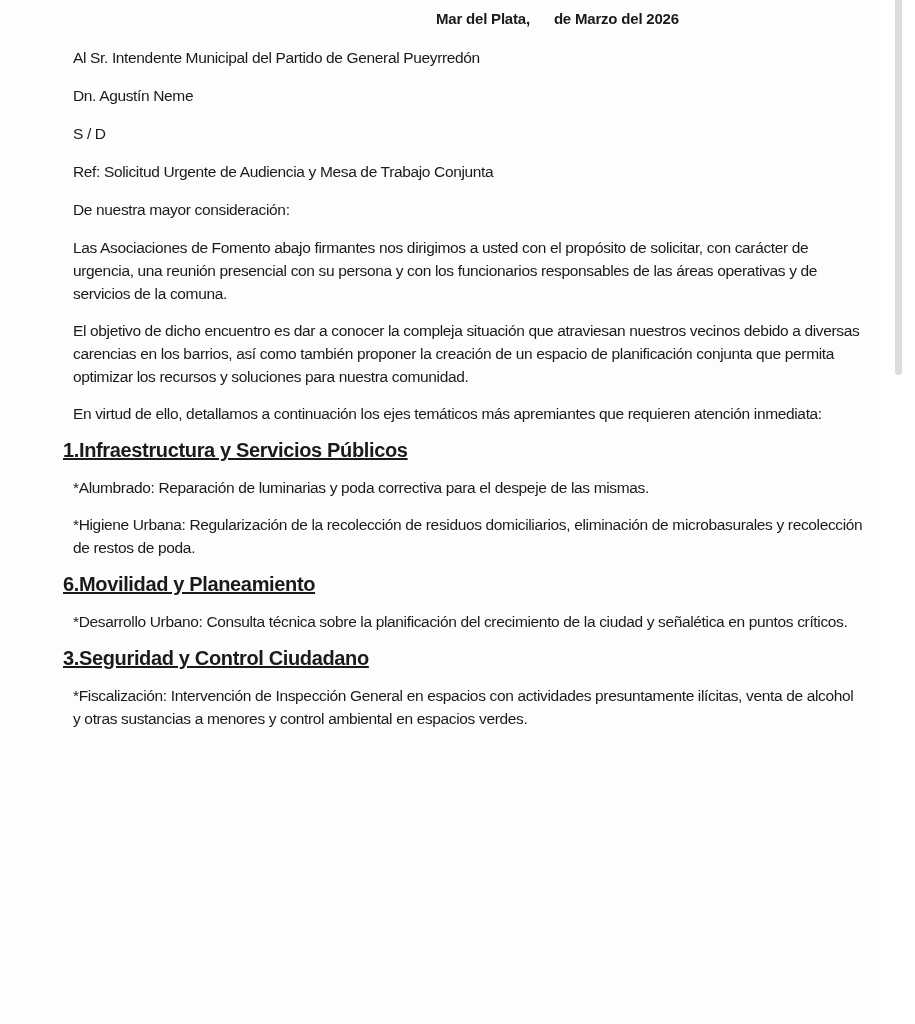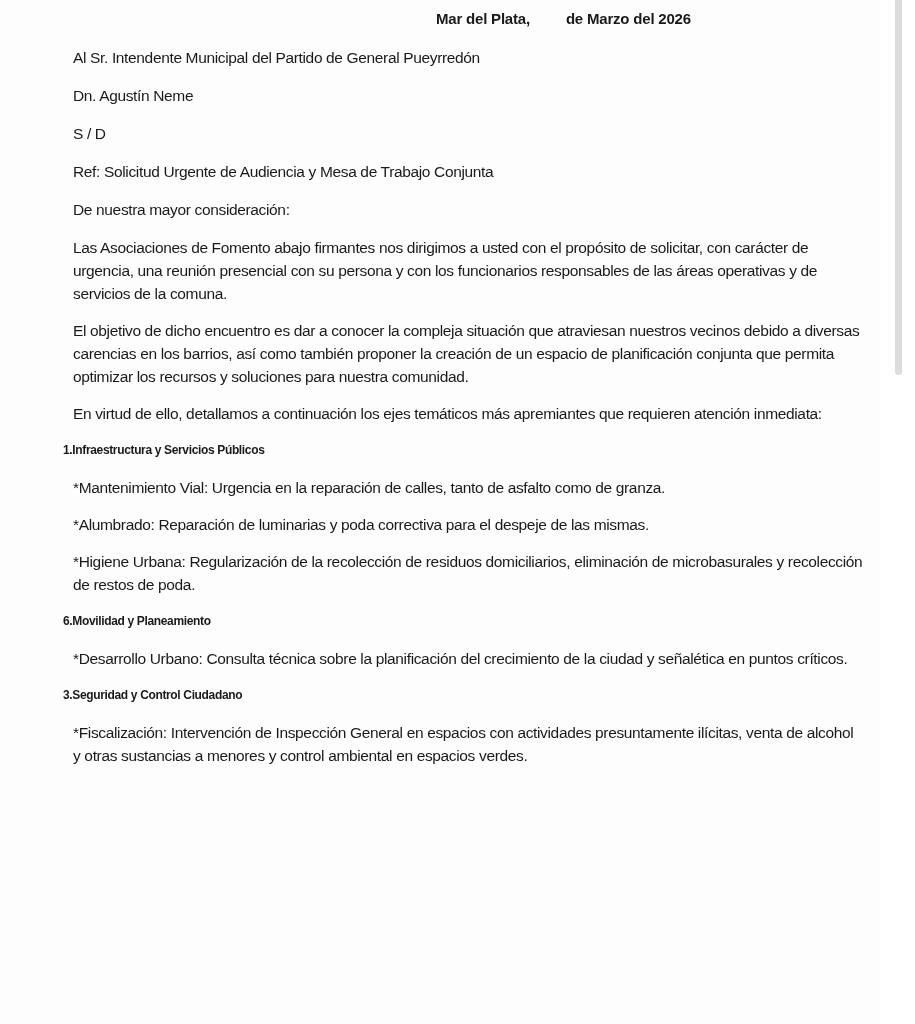--- a/index.html
+++ b/index.html
@@ -24,39 +24,40 @@
     }
     .date-line {
       position: absolute;
       top: 10px;
       left: 436px;
       font-size: 15px;
       font-weight: bold;
       letter-spacing: -0.2px;
       white-space: pre;
     }
-    .date-line .city { margin-right: 36px; }
+    .date-line .city { margin-right: 24px; }
     .content {
       position: absolute;
       left: 63px;
       top: 46px;
       width: 800px;
       font-size: 15.5px;
       line-height: 23px;
       letter-spacing: -0.35px;
     }
     .content p {
       margin: 0 0 14px 10px;
     }
     .content p.line { margin-bottom: 15px; }
     .content h3 {
-      font-size: 12px;
+      font-size: 20px;
       font-weight: bold;
       margin: 0 0 14px 0;
       line-height: 23px;
+      text-decoration: underline;
     }
     .scroll-track {
       position: absolute;
       right: 0; top: 0;
       width: 35px;
       height: 1024px;
       background: #ffffff;
     }
     .scroll-thumb {
       position: absolute;
@@ -79,21 +80,20 @@
     <p class="line">Dn. Agustín Neme</p>
     <p class="line">S / D</p>
     <p class="line">Ref: Solicitud Urgente de Audiencia y Mesa de Trabajo Conjunta</p>
     <p class="line">De nuestra mayor consideración:</p>
 
     <p>Las Asociaciones de Fomento abajo firmantes nos dirigimos a usted con el propósito de solicitar, con carácter de urgencia, una reunión presencial con su persona y con los funcionarios responsables de las áreas operativas y de servicios de la comuna.</p>
     <p>El objetivo de dicho encuentro es dar a conocer la compleja situación que atraviesan nuestros vecinos debido a diversas carencias en los barrios, así como también proponer la creación de un espacio de planificación conjunta que permita optimizar los recursos y soluciones para nuestra comunidad.</p>
     <p>En virtud de ello, detallamos a continuación los ejes temáticos más apremiantes que requieren atención inmediata:</p>
 
     <h3>1.Infraestructura y Servicios Públicos</h3>
-    <p>*Mantenimiento Vial: Urgencia en la reparación de calles, tanto de asfalto como de granza.</p>
     <p>*Alumbrado: Reparación de luminarias y poda correctiva para el despeje de las mismas.</p>
     <p>*Higiene Urbana: Regularización de la recolección de residuos domiciliarios, eliminación de microbasurales y recolección de restos de poda.</p>
 
     <h3>6.Movilidad y Planeamiento</h3>
     <p>*Desarrollo Urbano: Consulta técnica sobre la planificación del crecimiento de la ciudad y señalética en puntos críticos.</p>
 
     <h3>3.Seguridad y Control Ciudadano</h3>
     <p>*Fiscalización: Intervención de Inspección General en espacios con actividades presuntamente ilícitas, venta de alcohol y otras sustancias a menores y control ambiental en espacios verdes.</p>
   </div>
 </div>

